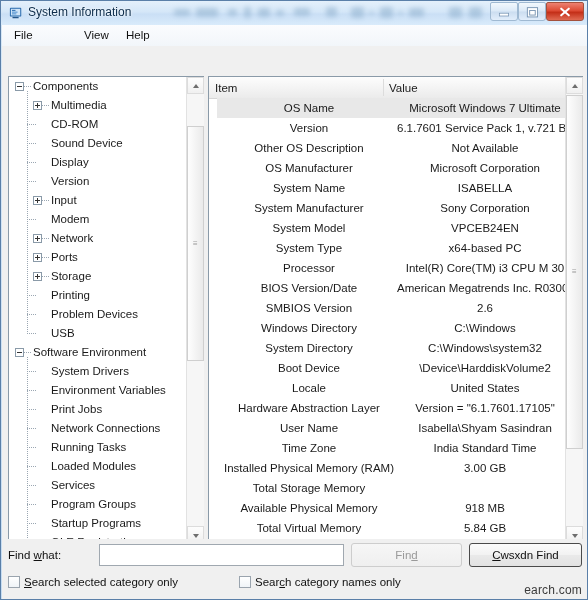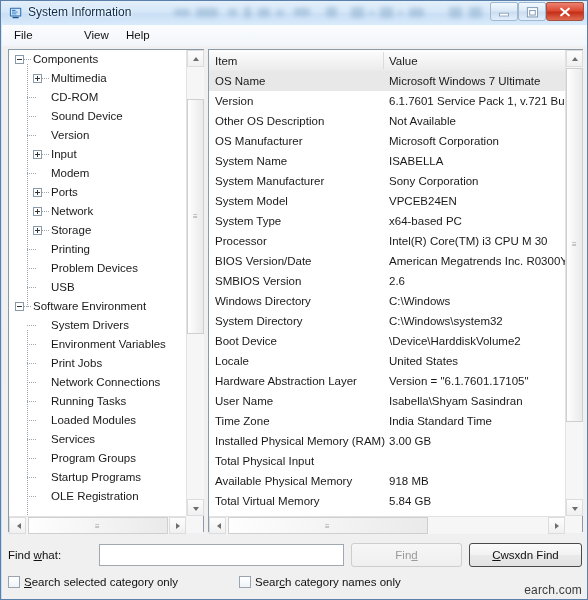--- a/index.html
+++ b/index.html
@@ -120,20 +120,21 @@
     height: 554px;
     background: #f0f0f0;
   }
 
   
   .panel {
     position: absolute;
     box-sizing: border-box;
     background: #ffffff;
     border: 1px solid #8a9aa8;
+    margin-top: 27px;
   }
   #tree-panel {
     left: 6px; top: 3px;
     width: 196px; height: 483px;
   }
   #list-panel {
     left: 206px; top: 3px;
     width: 375px; height: 483px;
   }
 
@@ -221,24 +222,25 @@
     white-space: nowrap;
   }
   .hsep {
     position: absolute;
     top: 2px;
     width: 1px; height: 17px;
     background: #dcdcdc;
   }
   #rows {
     position: absolute;
-    left: 0; top: 21px;
+    left: 8px; top: 21px;
     width: 356px;
     height: 445px;
     overflow: hidden;
+    text-align: center;
   }
   .lrow {
     position: relative;
     height: 20px;
     line-height: 20px;
     white-space: nowrap;
     font-size: 11.5px;
     color: #1a1a1a;
   }
   .lrow.sel { background: #e8e8e8; }
@@ -476,40 +478,44 @@
           <div class="tnode">
             <span class="tleafline" style="left: 18px;"></span>
             <span class="tlabel" style="left: 42px;">CD-ROM</span>
           </div>
           <div class="tnode">
             <span class="tleafline" style="left: 18px;"></span>
             <span class="tlabel" style="left: 42px;">Sound Device</span>
           </div>
           <div class="tnode">
             <span class="tleafline" style="left: 18px;"></span>
+            <span class="tlabel" style="left: 42px;">Display</span>
+          </div>
+          <div class="tnode">
+            <span class="tleafline" style="left: 18px;"></span>
             <span class="tlabel" style="left: 42px;">Version</span>
           </div>
           <div class="tnode">
             <span class="tbox plus" style="left: 24px;"></span>
             <span class="tdash" style="left: 33px;"></span>
             <span class="tlabel" style="left: 42px;">Input</span>
           </div>
           <div class="tnode">
             <span class="tleafline" style="left: 18px;"></span>
             <span class="tlabel" style="left: 42px;">Modem</span>
           </div>
           <div class="tnode">
             <span class="tbox plus" style="left: 24px;"></span>
             <span class="tdash" style="left: 33px;"></span>
-            <span class="tlabel" style="left: 42px;">Ports</span>
+            <span class="tlabel" style="left: 42px;">Network</span>
           </div>
           <div class="tnode">
             <span class="tbox plus" style="left: 24px;"></span>
             <span class="tdash" style="left: 33px;"></span>
-            <span class="tlabel" style="left: 42px;">Network</span>
+            <span class="tlabel" style="left: 42px;">Ports</span>
           </div>
           <div class="tnode">
             <span class="tbox plus" style="left: 24px;"></span>
             <span class="tdash" style="left: 33px;"></span>
             <span class="tlabel" style="left: 42px;">Storage</span>
           </div>
           <div class="tnode">
             <span class="tleafline" style="left: 18px;"></span>
             <span class="tlabel" style="left: 42px;">Printing</span>
           </div>
@@ -673,21 +679,21 @@
             </div>
             <div class="lrow">
               <span class="c-item">Time Zone</span>
               <span class="c-val">India Standard Time</span>
             </div>
             <div class="lrow">
               <span class="c-item">Installed Physical Memory (RAM)</span>
               <span class="c-val">3.00 GB</span>
             </div>
             <div class="lrow">
-              <span class="c-item">Total Physical Input</span>
+              <span class="c-item">Total Storage Memory</span>
             </div>
             <div class="lrow">
               <span class="c-item">Available Physical Memory</span>
               <span class="c-val">918 MB</span>
             </div>
             <div class="lrow">
               <span class="c-item">Total Virtual Memory</span>
               <span class="c-val">5.84 GB</span>
             </div>
             <div class="lrow">

